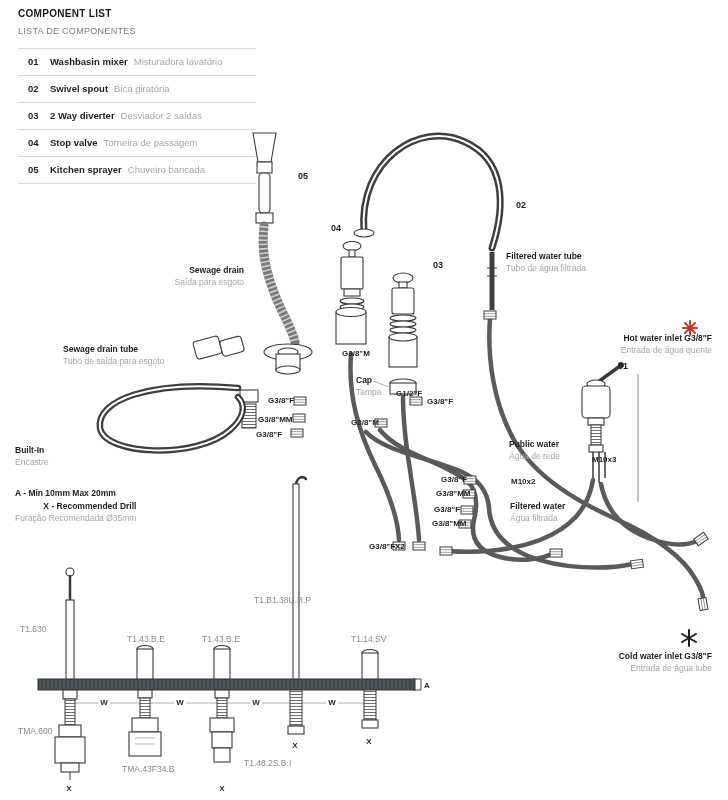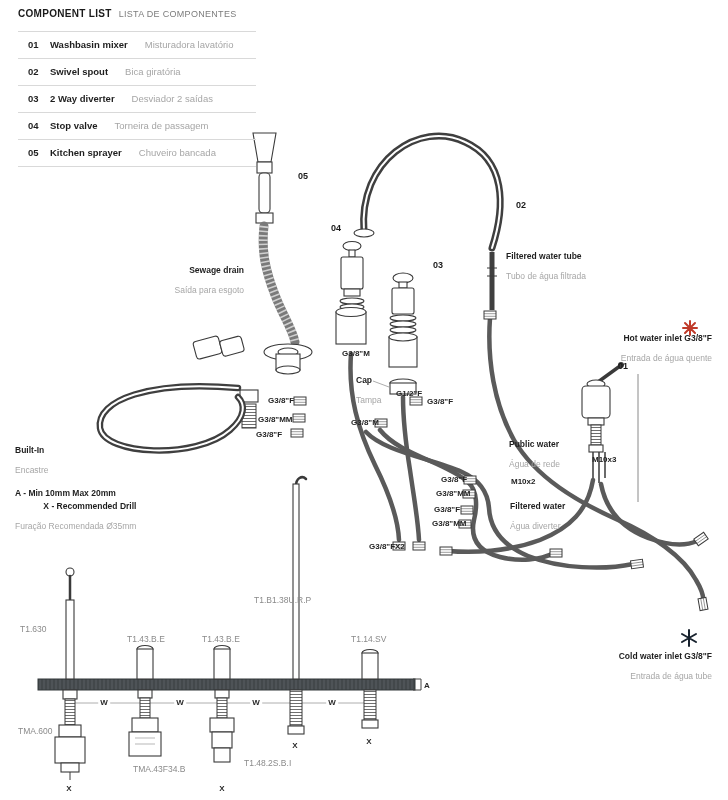--- a/index.html
+++ b/index.html
@@ -1,33 +1,33 @@
 <!DOCTYPE html>
 <html><head>
 <meta charset="utf-8">
 <style>
   html,body{margin:0;padding:0;background:#fff;}
   .canvas{position:relative;width:728px;height:800px;background:#fff;overflow:hidden;
           font-family:"Liberation Sans", sans-serif;color:#1e1e1e;}
   svg{position:absolute;left:0;top:0;}
   
   .clist{position:absolute;left:18px;top:8px;width:238px;}
-  .clist-title{display:flex;gap:7px;align-items:baseline;margin-bottom:12px;}
+  .clist-title{display:flex;gap:7px;align-items:baseline;margin-bottom:12px;flex-direction:column;}
   .clist-title .en{font-size:10px;font-weight:bold;letter-spacing:.3px;color:#1a1a1a;}
   .clist-title .pt{font-size:9px;color:#7c7c7c;letter-spacing:.3px;}
   .crow{display:flex;align-items:center;border-top:1px solid #d9d9d9;padding:7px 0 7px 10px;
         font-size:9.5px;line-height:12px;}
   .crow:last-child{border-bottom:1px solid #d9d9d9;}
   .crow .num{font-weight:bold;width:22px;flex:0 0 22px;}
-  .crow .en{font-weight:bold;margin-right:17px;white-space:nowrap;}
+  .crow .en{font-weight:bold;margin-right:6px;white-space:nowrap;}
   .crow .pt{color:#a6a6a6;white-space:nowrap;}
   
   .lbl{position:absolute;font-size:8.5px;line-height:11.5px;white-space:nowrap;}
   .b{font-weight:bold;color:#1e1e1e;}
-  .g{color:#a6a6a6;font-weight:normal;margin-top:8px;}
+  .g{color:#a6a6a6;font-weight:normal;}
   .fit{font-weight:bold;color:#242424;font-size:8px;}
   .code{color:#8a8a8a;font-size:8.5px;}
   .num2{font-weight:bold;font-size:9px;color:#1a1a1a;}
   .ctr{transform:translateX(-50%);}
   .wbg{background:#fff;padding:0 2px;}
   .dim{font-weight:bold;font-size:8px;color:#2b2b2b;}
 </style>
 </head>
 <body>
 
@@ -271,35 +271,39 @@
     <div class="g">Tubo de água filtrada</div>
   </div>
   <div class="lbl" style="left:140px;top:265px;width:104px;text-align:right;">
     <div class="b">Sewage  drain</div>
     <div class="g">Saída para esgoto</div>
   </div>
   <div class="lbl" style="right:16px;top:333px;text-align:right;">
     <div class="b">Hot water inlet G3/8"F</div>
     <div class="g">Entrada de água quente</div>
   </div>
+  <div class="lbl" style="left:63px;top:344px;">
+    <div class="b">Sewage  drain tube</div>
+    <div class="g">Tubo de saída para esgoto</div>
+  </div>
   <div class="lbl" style="left:356px;top:375px;">
     <div class="b">Cap</div>
     <div class="g">Tampa</div>
   </div>
   <div class="lbl" style="left:509px;top:439px;">
     <div class="b">Public water</div>
     <div class="g">Água de rede</div>
   </div>
   <div class="lbl" style="left:15px;top:445px;">
     <div class="b">Built-In</div>
     <div class="g">Encastre</div>
   </div>
   <div class="lbl" style="left:510px;top:501px;">
     <div class="b">Filtered water</div>
-    <div class="g">Água diverter</div>
+    <div class="g">Água filtrada</div>
   </div>
   <div class="lbl" style="right:16px;top:651px;text-align:right;">
     <div class="b">Cold water inlet G3/8"F</div>
     <div class="g">Entrada de água tube</div>
   </div>
 
   <div class="lbl b" style="left:15px;top:488px;">A - Min 10mm Max 20mm</div>
   <div class="lbl" style="left:15px;top:501px;text-align:right;">
     <div class="b">X - Recommended Drill</div>
     <div class="g">Furação Recomendada Ø35mm</div>
@@ -319,21 +323,21 @@
   <div class="lbl fit" style="left:434px;top:504px;">G3/8"F</div>
   <div class="lbl fit" style="left:432px;top:518px;">G3/8"MM</div>
   <div class="lbl fit" style="left:369px;top:541px;">G3/8"FX2</div>
 
   <div class="lbl code" style="left:226px;top:595px;margin-left:28px;">T1.B1.38U.R.P</div>
   <div class="lbl code" style="left:20px;top:624px;text-align:center;">T1.630</div>
   <div class="lbl code" style="left:127px;top:634px;">T1.43.B.E</div>
   <div class="lbl code" style="left:202px;top:634px;">T1.43.B.E</div>
   <div class="lbl code" style="left:351px;top:634px;">T1.14.SV</div>
   <div class="lbl code" style="left:18px;top:726px;">TMA.600</div>
-  <div class="lbl code" style="left:133px;top:764px;">TMA.43F34.B</div>
+  <div class="lbl code" style="left:122px;top:764px;">TMA.43F34.B</div>
   <div class="lbl code" style="left:244px;top:758px;">T1.48.2S.B.I</div>
 
   <div class="lbl dim" style="left:424px;top:680px;">A</div>
   <div class="lbl dim ctr wbg" style="left:104px;top:697px;">W</div>
   <div class="lbl dim ctr wbg" style="left:180px;top:697px;">W</div>
   <div class="lbl dim ctr wbg" style="left:256px;top:697px;">W</div>
   <div class="lbl dim ctr wbg" style="left:332px;top:697px;">W</div>
   <div class="lbl dim ctr" style="left:295px;top:740px;">X</div>
   <div class="lbl dim ctr" style="left:369px;top:736px;">X</div>
   <div class="lbl dim ctr" style="left:69px;top:783px;">X</div>

